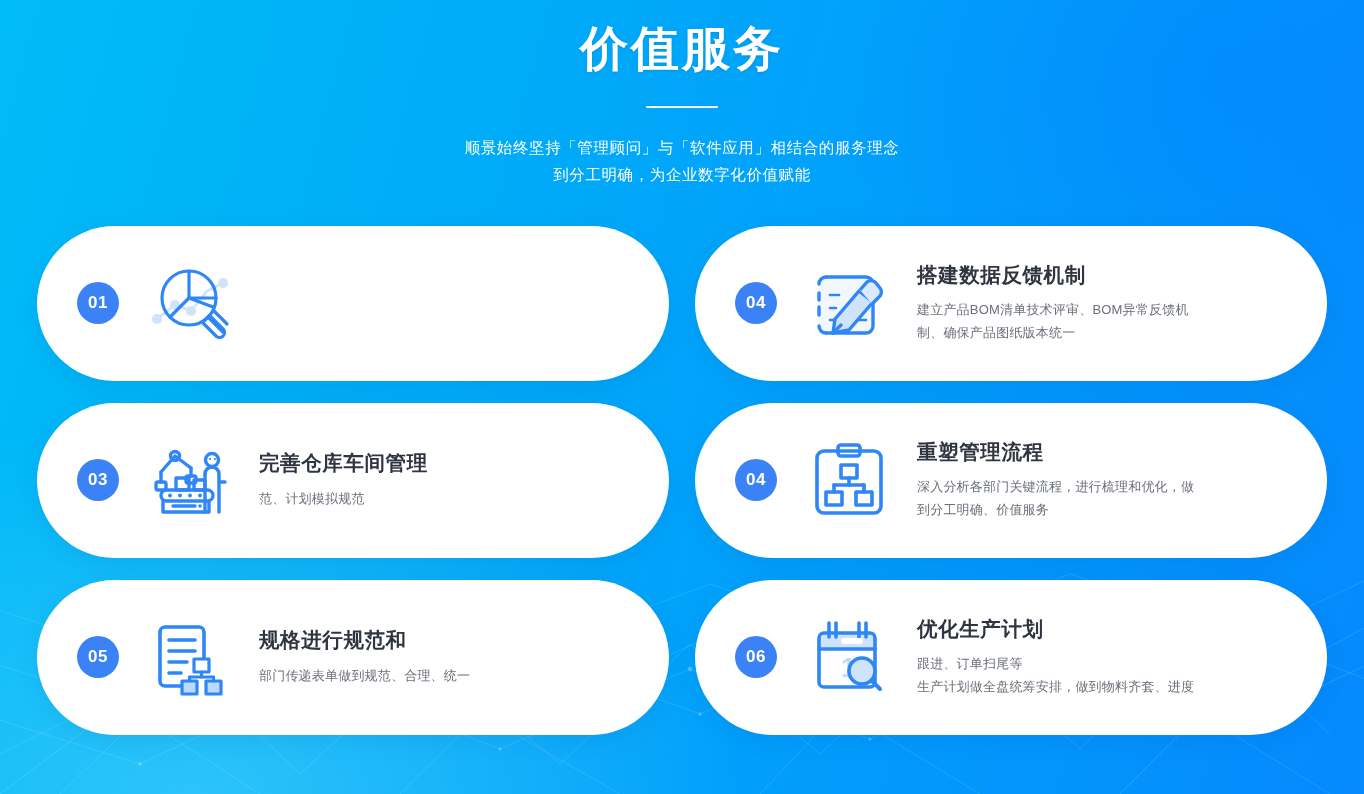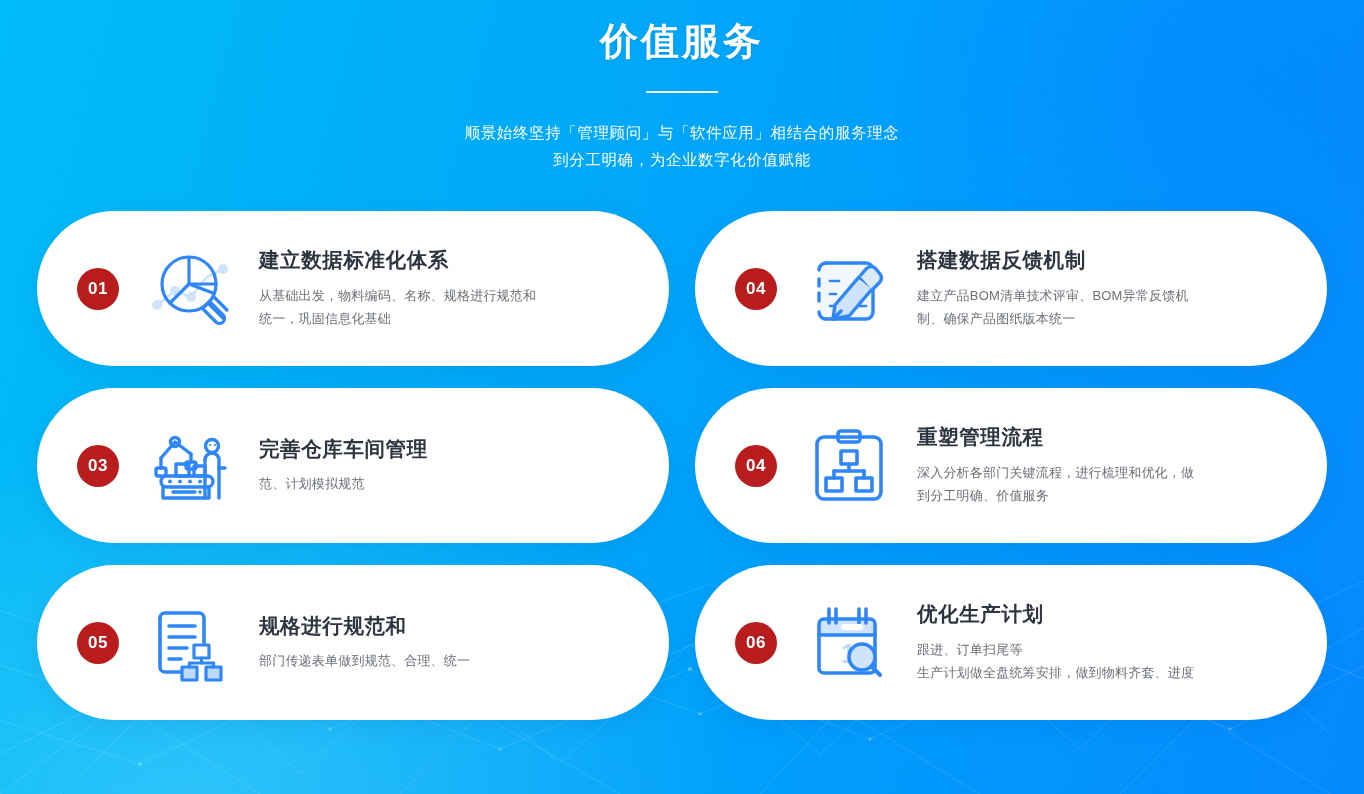--- a/index.html
+++ b/index.html
@@ -26,21 +26,21 @@
     background:radial-gradient(ellipse at 35% 60%, rgba(120,230,255,.38), rgba(120,230,255,0) 62%);
   }
   .bg-glow2 {
     position:absolute; right:-15%; top:-30%; width:60%; height:80%;
     background:radial-gradient(ellipse at 60% 50%, rgba(0,120,255,.30), rgba(0,120,255,0) 60%);
   }
 
   
   .header { position:relative; text-align:center; padding-top:14px; }
   .page-title {
-    color:#ffffff; font-size:38px; font-weight:700; letter-spacing:3px;
+    color:#ffffff; font-size:48px; font-weight:700; letter-spacing:3px;
     line-height:1.45; text-shadow:0 1px 3px rgba(0,60,140,.18);
   }
   .title-divider {
     width:72px; height:2px; background:#ffffff; margin:22px auto 0;
     opacity:.95; border-radius:1px;
   }
   .subtitle {
     margin-top:26px; color:#ffffff; font-size:15.5px; line-height:27px;
     letter-spacing:.6px; font-weight:400;
   }
@@ -60,21 +60,21 @@
     background:#ffffff;
     border-radius:78px;
     display:flex;
     align-items:center;
     padding:0 26px 0 18px;
     box-shadow:0 6px 22px rgba(0,60,140,.10);
   }
   .badge {
     flex:0 0 auto;
     width:42px; height:42px; border-radius:50%;
-    background:#b91c1c;
+    background:#3b82f6;
     color:#ffffff;
     display:flex; align-items:center; justify-content:center;
     font-size:17px; font-weight:700; letter-spacing:.5px;
     margin-left:22px;
   }
   .card-icon {
     flex:0 0 auto;
     width:104px; height:100px;
     margin-left:20px;
     display:flex; align-items:center; justify-content:center;
@@ -160,27 +160,20 @@
           <path d="M40 37 L21 56"></path>
           <path d="M40 37 L64 46"></path>
         </g>
         <g stroke="#2f86f6" stroke-width="3.2" fill="none" stroke-linecap="round">
           <path d="M59 56 L74 71"></path>
           <path d="M65 50 L78 63"></path>
         </g>
         <path d="M60.5 54.5 L74.5 68.5 a5 5 0 0 1 -7 7 L53.5 61.5 z" fill="none" stroke="#2f86f6" stroke-width="3.2" stroke-linejoin="round"></path>
       </svg>
     </div>
-    <div class="card-text">
-      <div class="card-title">建立数据标准化体系</div>
-      <div class="card-desc">
-        <div>从基础出发，物料编码、名称、规格进行规范和</div>
-        <div>统一，巩固信息化基础</div>
-      </div>
-    </div>
   </div>
 
   <div class="card card--wide">
     <div class="badge">04</div>
     <div class="card-icon">
       <svg viewBox="0 0 84 84">
         <rect x="12" y="16" width="54" height="56" rx="7" fill="#f2f7fe"></rect>
         <g stroke="#2f86f6" stroke-width="3.4" fill="none" stroke-linecap="round" stroke-linejoin="round">
           <path d="M19 16 h40 a7 7 0 0 1 7 7 v42 a7 7 0 0 1 -7 7 h-40"></path>
           <path d="M12 23 a7 7 0 0 1 7 -7"></path>

